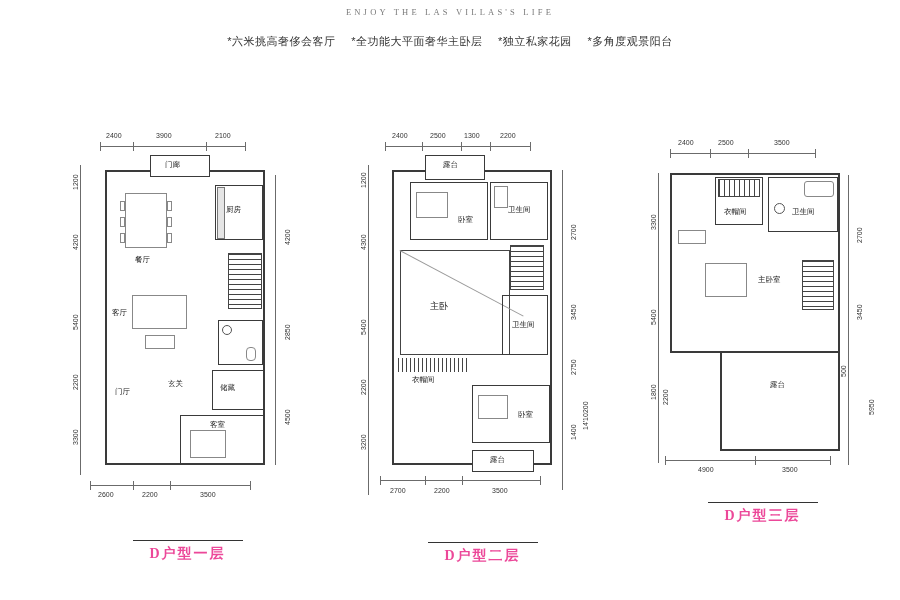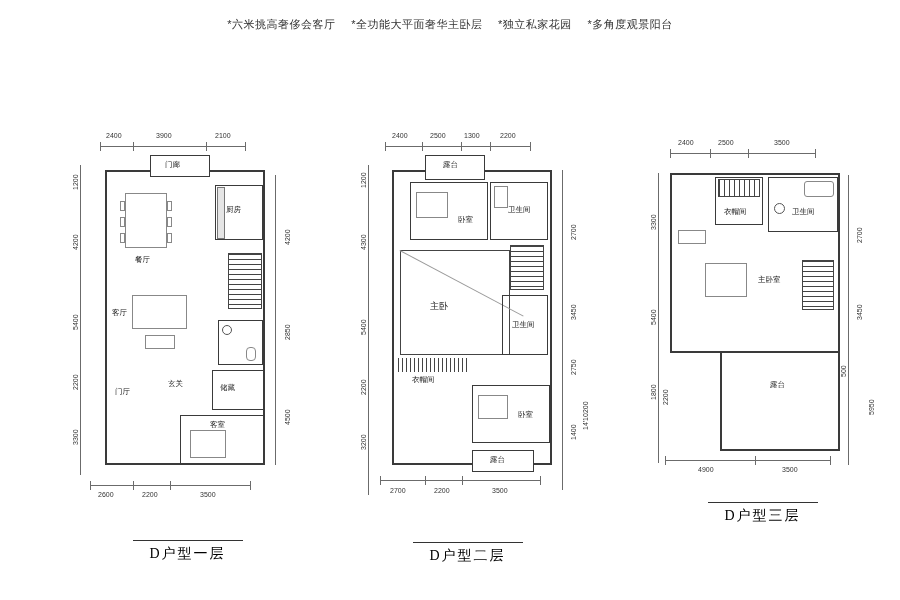--- a/index.html
+++ b/index.html
@@ -64,21 +64,22 @@
   
   .plan {
     position: absolute;
   }
   .plan-caption {
     position: absolute;
     text-align: center;
     font-size: 14px;
     letter-spacing: 2px;
     font-family: "Liberation Serif", serif;
-    color: #000000;
+    color: #ec4899;
+    font-weight: bold;
   }
   .plan-caption .uline {
     display: block;
     border-bottom: 1px solid #333;
     height: 7px;
     margin: 0 auto 4px auto;
   }
 
   
   .dim {
@@ -155,20 +156,21 @@
     box-sizing: border-box;
     background: #fff;
   }
 </style>
 </head>
 <body>
 
 <div class="page">
 
   <div class="header">
+    <div class="subtitle">ENJOY THE LAS VILLAS'S LIFE</div>
     <div class="features">
       <span>*六米挑高奢侈会客厅</span>
       <span>*全功能大平面奢华主卧层</span>
       <span>*独立私家花园</span>
       <span>*多角度观景阳台</span>
     </div>
   </div>
 
   <div class="plan" style="left:60px; top:115px; width:250px; height:420px;">
 
@@ -307,21 +309,21 @@
 
     <div class="stairs" style="left:160px; top:135px; width:34px; height:45px;"></div>
 
     <div class="box" style="left:122px; top:275px; width:78px; height:58px;"></div>
     <div class="box2" style="left:128px; top:285px; width:30px; height:24px;"></div>
     <div class="rm" style="left:168px; top:300px;">卧室</div>
 
     <div class="box" style="left:122px; top:340px; width:62px; height:22px; background:#fff;"></div>
     <div class="rm" style="left:140px; top:345px;">露台</div>
 
-    <div class="plan-caption" style="left:10px; top:425px; width:215px;">
+    <div class="plan-caption" style="left:25px; top:425px; width:215px;">
       <span class="uline" style="width:110px;"></span>
       <span>D户型二层</span>
     </div>
   </div>
 
   <div class="plan" style="left:640px; top:115px; width:250px; height:420px;">
 
     <div class="dimline" style="left:30px; top:38px; width:145px; height:1px;"></div>
     <div class="tick" style="left:30px; top:34px; height:9px;"></div>
     <div class="tick" style="left:70px; top:34px; height:9px;"></div>

